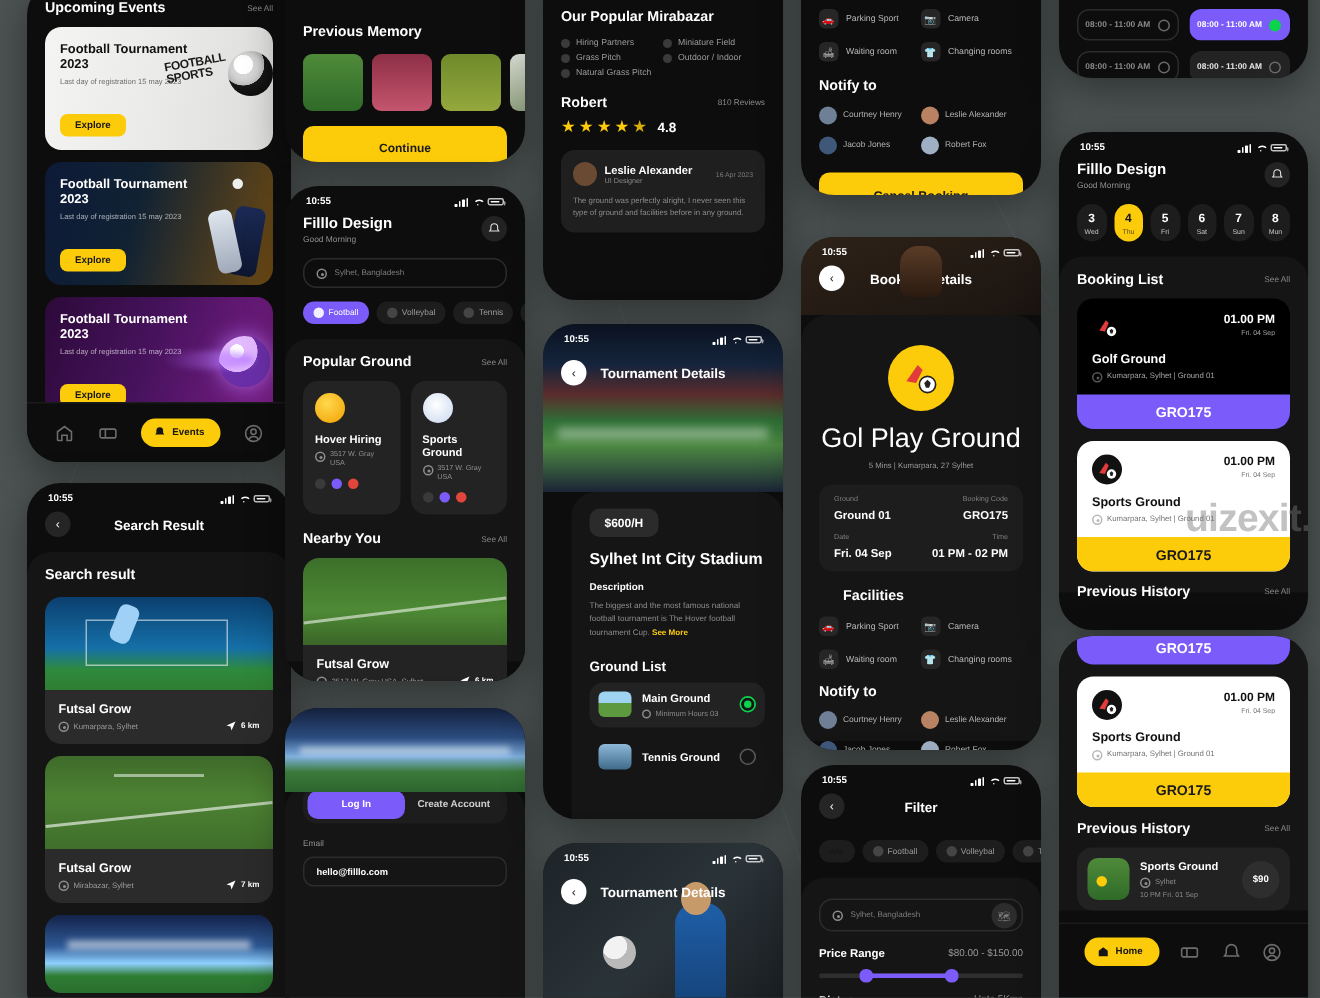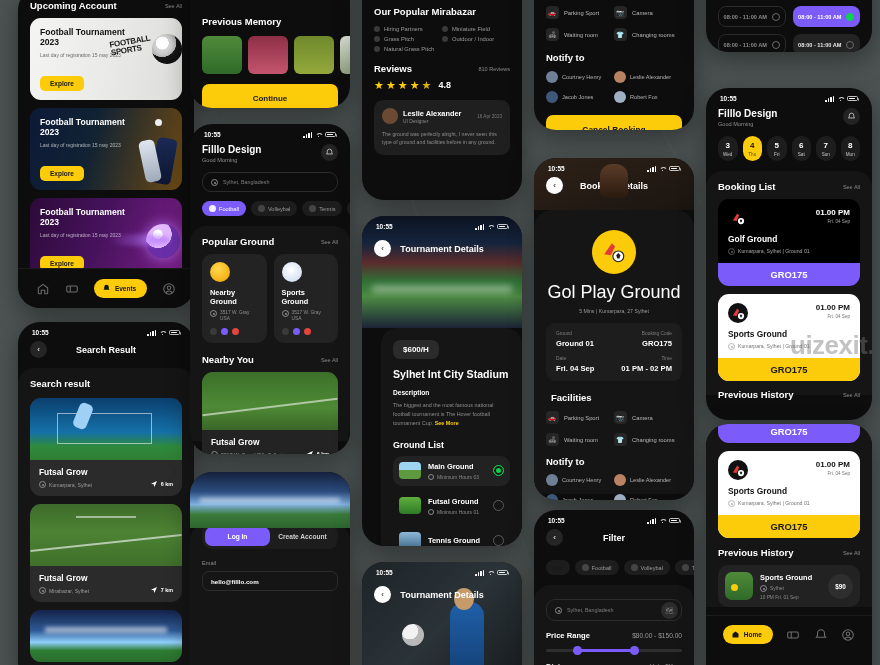--- a/index.html
+++ b/index.html
@@ -251,21 +251,21 @@
   <i style="left:470px;top:120px;width:1px;height:520px;transform:rotate(-18deg)"></i>
   <i style="left:760px;top:540px;width:1px;height:300px;transform:rotate(30deg)"></i>
   <i style="left:640px;top:-40px;width:1px;height:260px;transform:rotate(-28deg)"></i>
 </div>
 
 <div class="canvas">
 
   <div class="phone" id="p1">
     <div style="padding:12px 12px 0;">
       <div class="sect-head">
-        <div class="sect-title">Upcoming Account</div>
+        <div class="sect-title">Upcoming Events</div>
         <div class="seeall">See All</div>
       </div>
 
       <div class="ev-card c1">
         <div class="ev-t">Football Tournament 2023</div>
         <div class="ev-s">Last day of registration 15 may 2023</div>
         <div class="ev-btn yellow pill-btn">Explore</div>
         <div class="ev-art">
           <div style="position:absolute;left:2px;top:14px;font-size:8px;font-weight:bold;color:#1a1a1a;transform:rotate(-10deg);line-height:.95;letter-spacing:-.3px;">FOOTBALL<br>SPORTS</div>
           <div class="ball" style="right:4px;top:10px;width:30px;height:30px;background:radial-gradient(circle at 34% 30%,#fff 0 22%,#d7d7d7 23% 48%,#1c1c1c 49% 100%);box-shadow:inset -4px -4px 8px rgba(0,0,0,.5);"></div>
@@ -447,21 +447,21 @@
       <div class="chip"></div>
     </div>
     <div class="sheet" style="height:215px;">
       <div class="sect-head">
         <div class="sect-title">Popular Ground</div>
         <div class="seeall">See All</div>
       </div>
       <div class="pg-row">
         <div class="pg-card">
           <div class="pg-av" style="background:radial-gradient(circle at 40% 35%,#ffd84d,#f0a000)"></div>
-          <div class="pg-n">Nearby Ground</div>
+          <div class="pg-n">Hover Hiring</div>
           <div class="pg-l">
               <span class="pinico"></span>
               <span>3517 W. Gray USA</span>
             </div>
           <div class="pg-icons">
               <i style="background:#3a3a3a"></i>
               <i style="background:#7b5cfa"></i>
               <i style="background:#e2453c"></i>
             </div>
         </div>
@@ -541,21 +541,21 @@
         <div class="feat">
             <span class="fdot"></span>
             <span>Outdoor / Indoor</span>
           </div>
         <div class="feat">
             <span class="fdot"></span>
             <span>Natural Grass Pitch</span>
           </div>
       </div>
       <div class="sect-head" style="margin-bottom:6px;">
-        <div class="sect-title">Reviews</div>
+        <div class="sect-title">Robert</div>
         <div class="seeall">810 Reviews</div>
       </div>
       <div class="stars">
         <span>★</span>
           <span>★</span>
           <span>★</span>
           <span>★</span>
           <span style="opacity:.85">★</span>
         <span class="rnum">4.8</span>
       </div>
@@ -609,31 +609,20 @@
         <div>
           <div class="gl-n">Main Ground</div>
           <div class="gl-h">
               <span style="width:6px;height:6px;border:1px solid #8a8a8a;border-radius:50%;display:inline-block"></span>
               <span>Minimum Hours 03</span>
             </div>
         </div>
         <div class="radio on"></div>
       </div>
 
-      <div class="gl-row">
-        <div class="gl-th" style="background:linear-gradient(#5fae3e,#2f7a28)"></div>
-        <div>
-          <div class="gl-n">Futsal Ground</div>
-          <div class="gl-h">
-              <span style="width:6px;height:6px;border:1px solid #8a8a8a;border-radius:50%;display:inline-block"></span>
-              <span>Minimum Hours 01</span>
-            </div>
-        </div>
-        <div class="radio"></div>
-      </div>
 
       <div class="gl-row">
         <div class="gl-th" style="background:linear-gradient(#8fb8d8,#3f6b8a)"></div>
         <div>
           <div class="gl-n">Tennis Ground</div>
         </div>
         <div class="radio"></div>
       </div>
     </div>
   </div>
@@ -752,21 +741,21 @@
           <div>
               <div class="bd-k">Date</div>
               <div class="bd-v">Fri. 04 Sep</div>
             </div>
           <div class="bd-r">
               <div class="bd-k">Time</div>
               <div class="bd-v">01 PM - 02 PM</div>
             </div>
         </div>
       </div>
-      <div class="sect-title" style="margin:11px 5px 8px;">Facilities</div>
+      <div class="sect-title" style="margin:11px 16px 8px;">Facilities</div>
       <div class="fac-grid">
         <div class="fac">
             <span class="facico">🚗</span>
             <span>Parking Sport</span>
           </div>
         <div class="fac">
             <span class="facico">📷</span>
             <span>Camera</span>
           </div>
         <div class="fac">

